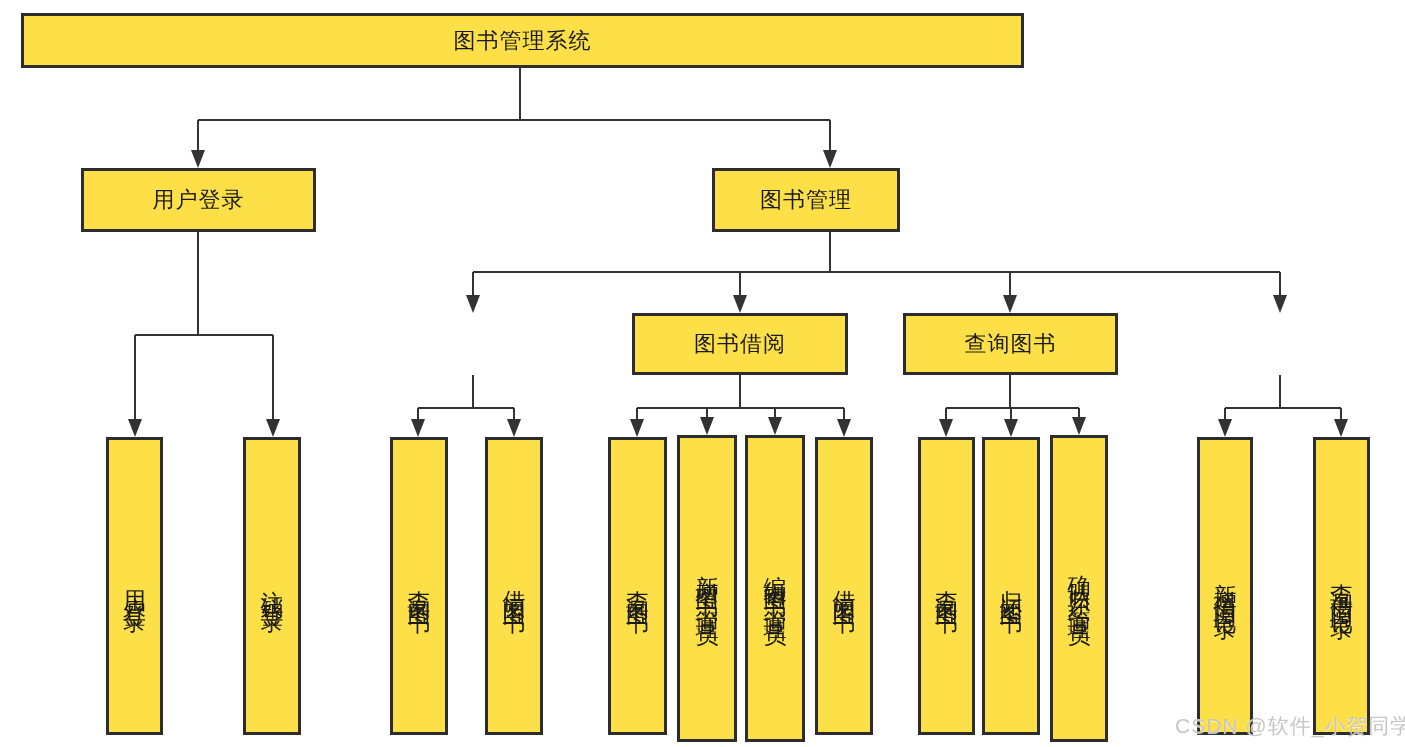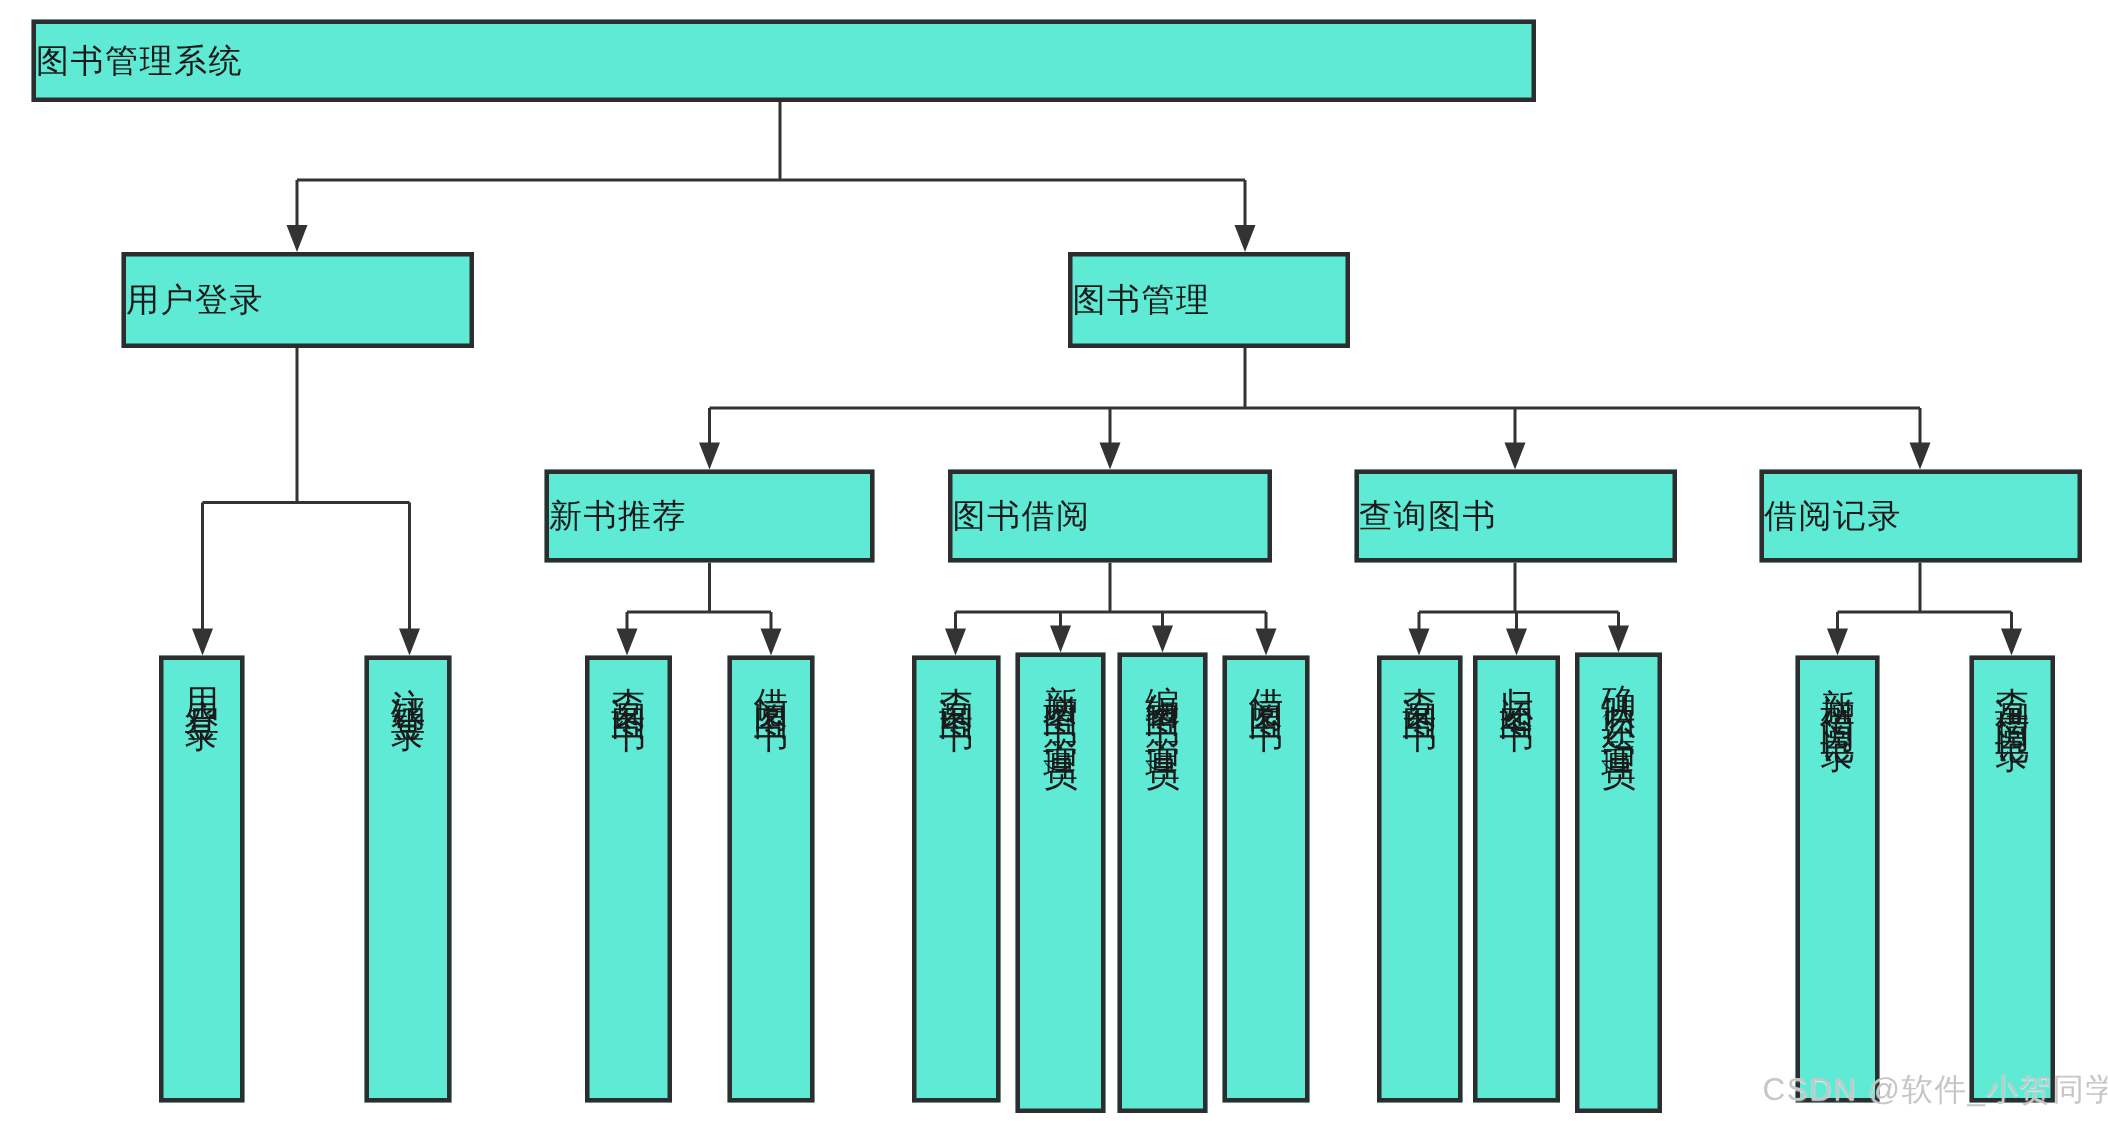--- a/index.html
+++ b/index.html
@@ -15,26 +15,26 @@
     width:1405px;height:747px;
     background:var(--bg);
     overflow:hidden;
   }
   svg.connectors{
     position:absolute;left:0;top:0;width:1405px;height:747px;
     z-index:0;
   }
   .node{
     position:absolute;
-    background:#5eead4;
+    background:#fde047;
     border:3px solid var(--border);
     box-sizing:border-box;
     display:flex;
     align-items:center;
-    justify-content:flex-start;
+    justify-content:center;
     color:#1a1a1a;
     z-index:1;
   }
   .node.h{   
     font-size:22px;
     letter-spacing:1px;
     white-space:nowrap;
   }
   .node.leaf{ 
     font-size:23px;
@@ -86,31 +86,25 @@
     <span>图书管理系统</span>
   </div>
 
   <div class="node h" style="left:81px;top:168px;width:235px;height:64px;">
     <span>用户登录</span>
   </div>
   <div class="node h" style="left:712px;top:168px;width:188px;height:64px;">
     <span>图书管理</span>
   </div>
 
-  <div class="node h" style="left:363px;top:313px;width:220px;height:62px;">
-    <span>新书推荐</span>
-  </div>
   <div class="node h" style="left:632px;top:313px;width:216px;height:62px;">
     <span>图书借阅</span>
   </div>
   <div class="node h" style="left:903px;top:313px;width:215px;height:62px;">
     <span>查询图书</span>
-  </div>
-  <div class="node h" style="left:1173px;top:313px;width:215px;height:62px;">
-    <span>借阅记录</span>
   </div>
 
   <div class="node leaf" style="left:106px;top:437px;width:57px;height:298px;">
     <span>用户登录</span>
   </div>
   <div class="node leaf" style="left:243px;top:437px;width:58px;height:298px;">
     <span>注销登录</span>
   </div>
 
   <div class="node leaf" style="left:390px;top:437px;width:58px;height:298px;">

